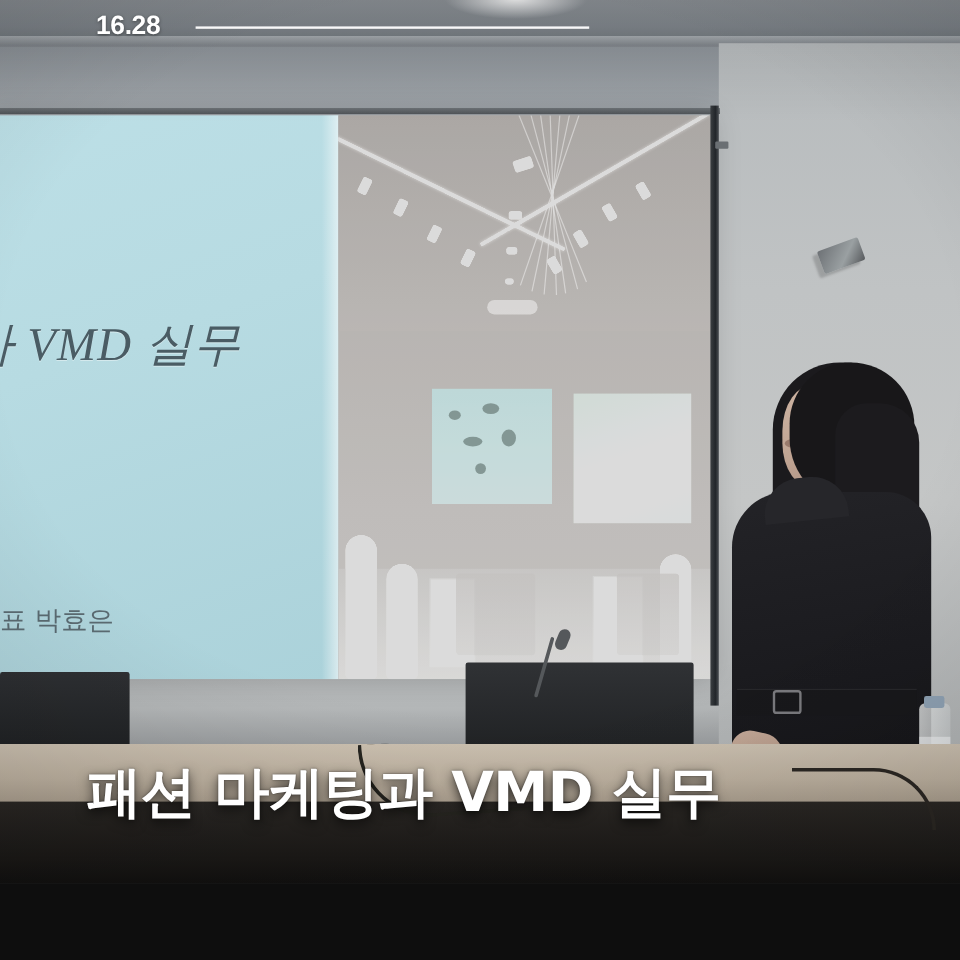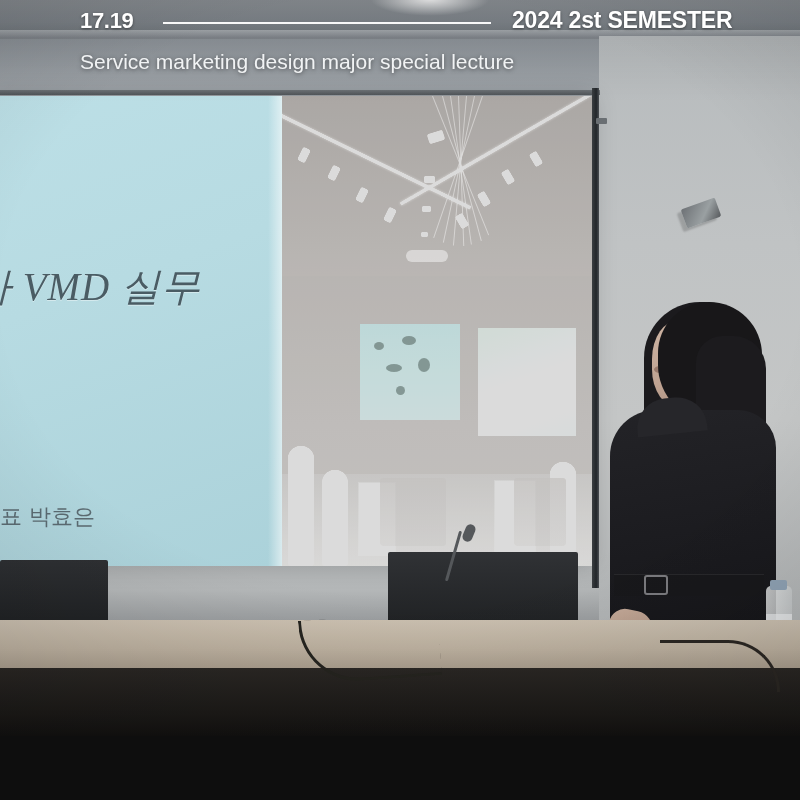--- a/index.html
+++ b/index.html
@@ -427,23 +427,22 @@
     <div class="bottle-cap"></div>
     <div class="bottle-label"></div>
     <div class="desk-top"></div>
     <div class="desk-front"></div>
     <div class="cable"></div>
     <div class="cable2"></div>
 
     <div class="vignette"></div>
   </div>
 
-  <div class="hdr-date">17.19</div>
+  <div class="hdr-date">16.28</div>
   <div class="hdr-rule"></div>
-  <div class="hdr-term">2024 2st SEMESTER</div>
-  <div class="hdr-lecture">Service marketing design major special lecture</div>
-
+
+  <div class="ov-title">패션 마케팅과 VMD 실무</div>
 
   <div class="bottombar">
     
   </div>
 
 </div>
 
 </body></html>

